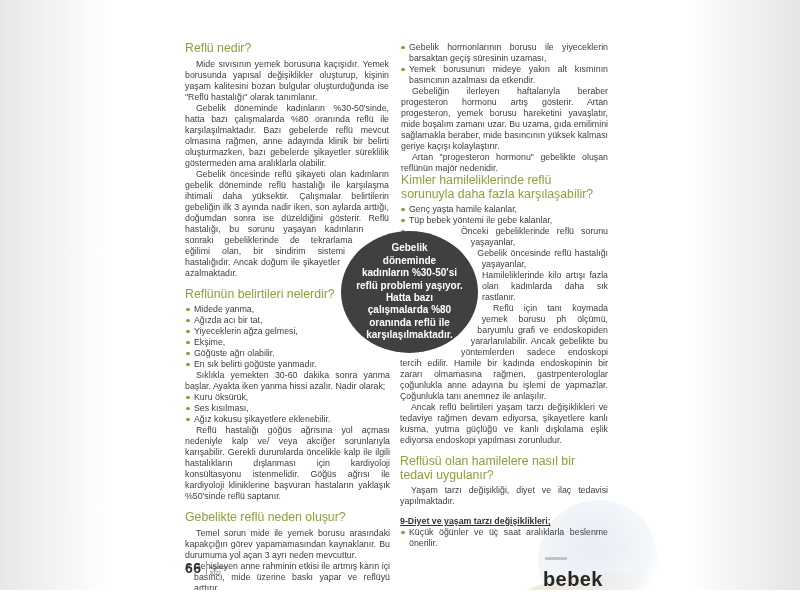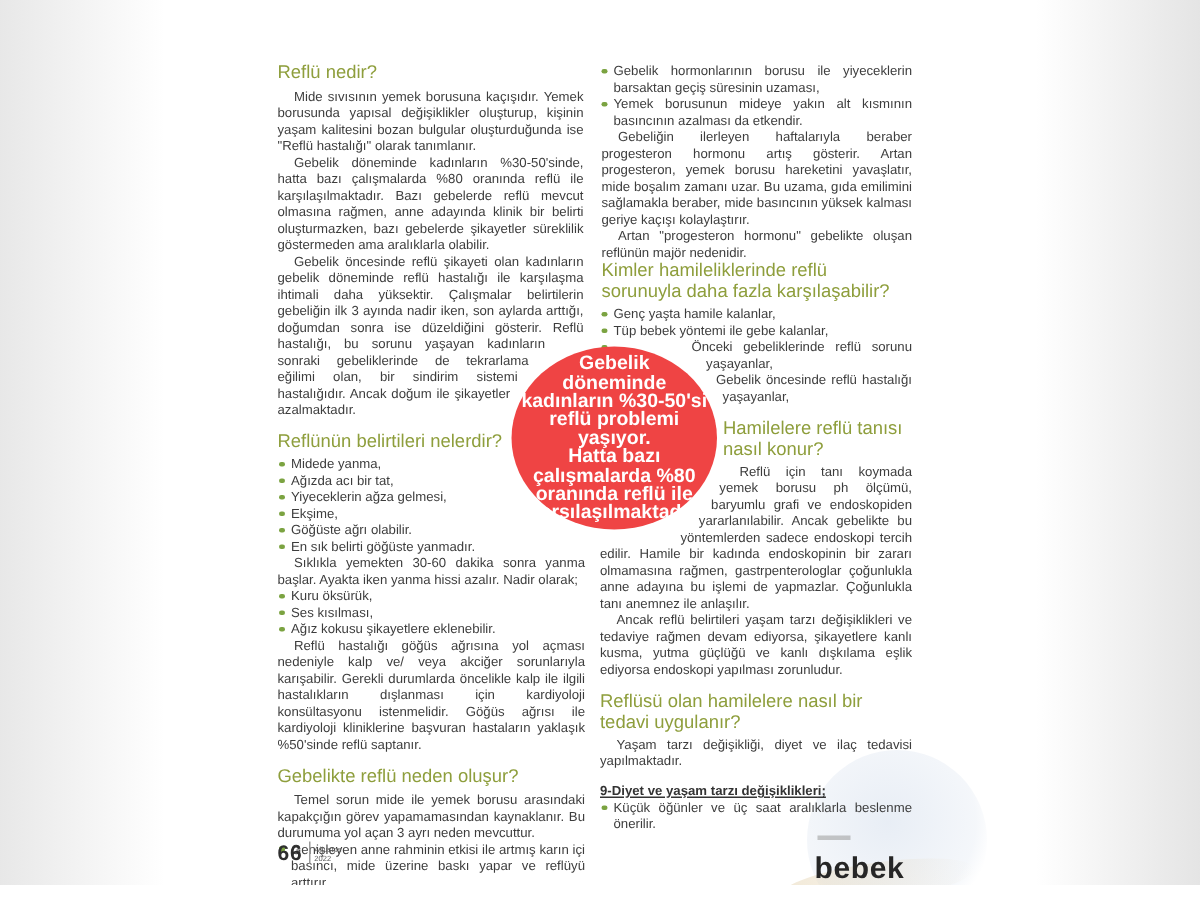--- a/index.html
+++ b/index.html
@@ -27,22 +27,22 @@
   
   .sp{width:1px;}
   .col1 .sp{float:right;height:183px;}
   .col2 .sp{float:left;height:187px;}
   .wrapR{float:right;clear:right;width:55px;height:128px;
     shape-outside:circle(71px at 75px 67px);shape-margin:3px;}
   .wrapL{float:left;clear:left;width:82px;height:128px;
     shape-outside:circle(71px at 10px 63px);shape-margin:4px;}
   .callout{
     position:absolute;left:341px;top:231px;width:137px;height:122px;border-radius:50%;
-    background:#ef4444;color:#ffffff;display:flex;align-items:center;justify-content:center;
-    text-align:center;font-weight:bold;font-size:13px;line-height:12.4px;
+    background:#404040;color:#ffffff;display:flex;align-items:center;justify-content:center;
+    text-align:center;font-weight:bold;font-size:10px;line-height:12.4px;
   }
   .footer{position:absolute;left:185px;top:560px;display:flex;align-items:flex-end;}
   .footer .pageno{font-size:14px;font-weight:bold;color:#2e2e2e;letter-spacing:.5px;}
   .footer .bar{width:1px;height:15px;background:#9a9a9a;margin:0 3px 0 4px;}
   .footer .issue{font-size:5px;line-height:6px;color:#555;}
   .watermark{position:absolute;left:538px;top:500px;width:120px;height:120px;border-radius:50%;
     background:radial-gradient(circle at 45% 40%, rgba(150,175,210,.22), rgba(150,175,210,.10) 60%, rgba(150,175,210,0) 72%);
     pointer-events:none;}
   .watermark-swoosh{position:absolute;left:520px;top:575px;width:130px;height:26px;border-radius:50%;
     background:linear-gradient(90deg, rgba(225,205,165,.45), rgba(225,205,165,0));
@@ -99,22 +99,22 @@
         <li>Yemek borusunun mideye yakın alt kısmının basıncının azalması da etkendir.</li>
       </ul>
       <p>Gebeliğin ilerleyen haftalarıyla beraber progesteron hormonu artış gösterir. Artan progesteron, yemek borusu hareketini yavaşlatır, mide boşalım zamanı uzar. Bu uzama, gıda emilimini sağlamakla beraber, mide basıncının yüksek kalması geriye kaçışı kolaylaştırır.</p>
       <p>Artan "progesteron hormonu" gebelikte oluşan reflünün majör nedenidir.</p>
       <h2>Kimler hamileliklerinde reflü sorunuyla daha fazla karşılaşabilir?</h2>
       <ul>
         <li>Genç yaşta hamile kalanlar,</li>
         <li>Tüp bebek yöntemi ile gebe kalanlar,</li>
         <li>Önceki gebeliklerinde reflü sorunu yaşayanlar,</li>
         <li>Gebelik öncesinde reflü hastalığı yaşayanlar,</li>
+        <li>Hamileliklerinde kilo artışı fazla olan kadınlarda daha sık rastlanır.</li>
       </ul>
-      <h2>Hamilelere reflü tanısı nasıl konur?</h2>
       <p>Reflü için tanı koymada yemek borusu ph ölçümü, baryumlu grafi ve endoskopiden yararlanılabilir. Ancak gebelikte bu yöntemlerden sadece endoskopi tercih edilir. Hamile bir kadında endoskopinin bir zararı olmamasına rağmen, gastrpenterologlar çoğunlukla anne adayına bu işlemi de yapmazlar. Çoğunlukla tanı anemnez ile anlaşılır.</p>
       <p>Ancak reflü belirtileri yaşam tarzı değişiklikleri ve tedaviye rağmen devam ediyorsa, şikayetlere kanlı kusma, yutma güçlüğü ve kanlı dışkılama eşlik ediyorsa endoskopi yapılması zorunludur.</p>
       <h2>Reflüsü olan hamilelere nasıl bir tedavi uygulanır?</h2>
       <p>Yaşam tarzı değişikliği, diyet ve ilaç tedavisi yapılmaktadır.</p>
       <p class="boldline">9-Diyet ve yaşam tarzı değişiklikleri;</p>
       <ul>
         <li>Küçük öğünler ve üç saat aralıklarla beslenme önerilir.</li>
       </ul>
     </div>
 

